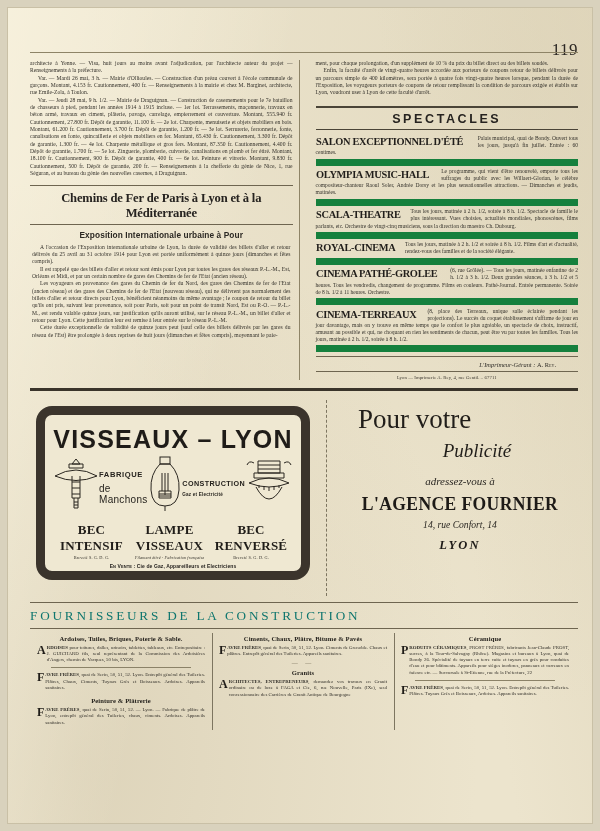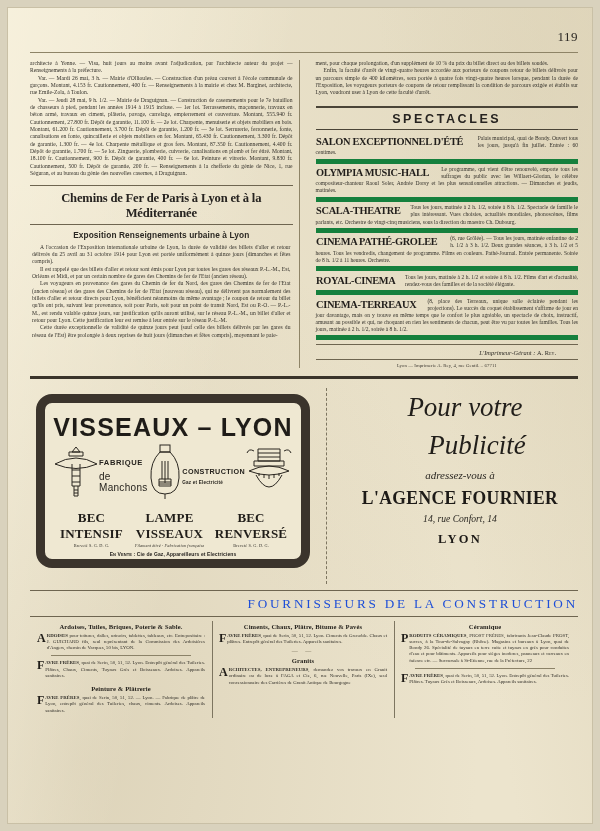--- a/index.html
+++ b/index.html
@@ -27,21 +27,21 @@
   .content{position:absolute;left:22px;top:18px;width:548px;}
 
   
   .runhead{position:relative;height:34px;}
   .runhead .ttl{
     position:absolute;left:0;right:0;top:2px;text-align:center;
     font-size:13.5px;letter-spacing:2.4px;color:#2b2723;
     font-family:"Liberation Serif",serif;
   }
   .runhead .pg{
-    position:absolute;right:0;top:3px;font-size:13px;color:#2b2723;letter-spacing:.5px;
+    position:absolute;right:0;top:14px;font-size:17px;color:#2b2723;letter-spacing:.5px;
   }
   .runhead .rule{position:absolute;left:0;right:0;top:26px;height:1px;background:#8e8467;}
 
   
   .cols{position:relative;display:flex;gap:0;}
   .col{width:265px;}
   .col.left{padding-right:9px;}
   .col.right{padding-left:14px;}
   .vrule{position:absolute;left:269px;top:0;bottom:0;width:1px;background:#8e8467;}
 
@@ -77,21 +77,21 @@
 
   
   .spect{margin-top:9px;}
   .spect .rule-t{height:2px;background:#4a4437;}
   .spect h2{
     margin:4px 0 3px 0;text-align:center;font-weight:bold;
     font-family:"Liberation Sans",sans-serif;
     font-size:12.5px;letter-spacing:2.6px;color:#262320;
   }
   .spect .rule-b{height:1px;background:#4a4437;margin-bottom:3px;}
-  .venue{border-bottom:5px solid #15803d;padding:2.4px 0 2.4px 0;}
+  .venue{border-bottom:7px solid #15803d;padding:2.4px 0 2.4px 0;}
   .venue:last-of-type{border-bottom:none;}
   .vname{
     font-family:"Liberation Serif",serif;font-weight:bold;
     font-size:11.2px;line-height:12px;color:#211e1b;letter-spacing:-.35px;
     float:left;margin-right:4px;transform:scaleX(.93);transform-origin:left center;
     display:inline-block;
   }
   .vtext{
     font-size:5.5px;line-height:7.1px;color:#33302a;text-align:justify;
   }
@@ -139,33 +139,33 @@
   .vb .s{font-size:4.3px;color:#33302a;margin-top:1px;letter-spacing:.1px;}
   .vb .s.it{font-style:italic;}
   .viss-foot{
     text-align:center;font-size:5px;font-weight:bold;color:#262320;margin-top:3px;
     font-family:"Liberation Sans",sans-serif;letter-spacing:.1px;
   }
   .viss-foot .sc{font-variant:small-caps;}
 
   
   .pub{padding:4px 6px 0 10px;text-align:center;}
-  .pub .l1{font-family:"Liberation Serif",serif;font-style:italic;font-size:27px;color:#211e1a;text-align:center;padding-left:10px;line-height:30px;}
-  .pub .l2{font-family:"Liberation Serif",serif;font-style:italic;font-size:27px;color:#211e1a;text-align:center;line-height:30px;margin-top:8px;padding-left:34px;}
+  .pub .l1{font-family:"Liberation Serif",serif;font-size:27px;color:#211e1a;text-align:left;padding-left:10px;line-height:30px;}
+  .pub .l2{font-family:"Liberation Serif",serif;font-style:italic;font-size:19px;color:#211e1a;text-align:center;line-height:30px;margin-top:2px;padding-left:34px;}
   .pub .l3{font-family:"Liberation Serif",serif;font-style:italic;font-size:11px;color:#2a2722;margin-top:9px;}
   .pub .l4{font-family:"Liberation Serif",serif;font-weight:bold;font-size:18.5px;color:#1d1a17;margin-top:7px;letter-spacing:.4px;transform:scaleX(.95);}
   .pub .l5{font-family:"Liberation Serif",serif;font-style:italic;font-size:9.6px;color:#2a2722;margin-top:4px;}
-  .pub .l6{font-family:"Liberation Serif",serif;font-weight:bold;font-size:12.5px;color:#1d1a17;margin-top:8px;letter-spacing:2.2px;}
+  .pub .l6{font-family:"Liberation Serif",serif;font-weight:bold;font-size:12.5px;color:#1d1a17;margin-top:8px;letter-spacing:2.2px;font-style:italic;}
 
   
   .fourn{margin-top:6px;}
   .fourn .rule-t{height:1px;background:#6e6550;}
   .fourn h2{
-    margin:5px 0 4px 0;text-align:right;font-family:"Liberation Serif",serif;
-    font-weight:normal;font-size:13.2px;letter-spacing:2.8px;color:#1d4ed8;
+    margin:5px 0 4px 0;text-align:left;font-family:"Liberation Serif",serif;
+    font-weight:normal;font-size:13.2px;letter-spacing:2.8px;color:#0f766e;
   }
   .fourn .rule-b{height:1px;background:#6e6550;margin-bottom:4px;}
   .fcols{display:flex;position:relative;}
   .fcol{width:182px;padding:0 7px;box-sizing:border-box;position:relative;}
   .fsep{position:absolute;top:0;bottom:0;width:1px;background:#7d7560;}
   .fh{
     text-align:center;font-family:"Liberation Serif",serif;font-weight:bold;
     font-size:6.6px;color:#26231e;margin:2px 0 3px 0;letter-spacing:.1px;
   }
   .entry{display:flex;margin-bottom:4px;}
@@ -195,21 +195,21 @@
 
       <div class="col left">
         <p class="tx ni">architecte à Yenne. — Visa, huit jours au moins avant l'adjudication, par l'architecte auteur du projet — Renseignements à la préfecture.</p>
         <p class="tx">Var. — Mardi 26 mai, 3 h. — Mairie d'Ollioules. — Construction d'un préau couvert à l'école communale de garçons. Montant, 4.153 fr. Cautionnement, 400 fr. — Renseignements à la mairie et chez M. Barginet, architecte, rue Emile-Zola, à Toulon.</p>
         <p class="tx">Var. — Jeudi 28 mai, 9 h. 1/2. — Mairie de Draguignan. — Construction de casernements pour le 7e bataillon de chasseurs à pied, pendant les années 1914 à 1915 incluse. — 1er lot. Terrassements, maçonnerie, travaux en béton armé, travaux en ciment, plâterie, pavage, carrelage, empierrement et couverture. Montant, 555.940 fr. Cautionnement, 27.800 fr. Dépôt de garantie, 11.100 fr. — 2e lot. Charpente, menuiserie et objets mobiliers en bois. Montant, 61.200 fr. Cautionnement, 3.700 fr. Dépôt de garantie, 1.200 fr. — 3e lot. Serrurerie, ferronnerie, fonte, canalisations en fonte, quincaillerie et objets mobiliers en fer. Montant, 65.430 fr. Cautionnement, 3.300 fr. Dépôt de garantie, 1.300 fr. — 4e lot. Charpente métallique et gros fers. Montant, 87.350 fr. Cautionnement, 4.400 fr. Dépôt de garantie, 1.700 fr. — 5e lot. Zinguerie, plomberie, cuivrerie, canalisations en plomb et fer étiré. Montant, 18.100 fr. Cautionnement, 900 fr. Dépôt de garantie, 400 fr. — 6e lot. Peinture et vitrerie. Montant, 9.830 fr. Cautionnement, 500 fr. Dépôt de garantie, 200 fr. — Renseignements à la chefferie du génie de Nice, 1, rue Séguran, et au bureau du génie des nouvelles casernes, à Draguignan.</p>
 
         <div class="plm">
           <div class="hr"></div>
           <h2>Chemins de Fer de Paris à Lyon et à la Méditerranée</h2>
           <div class="hr2"></div>
-          <h3>Exposition Renseignements urbaine à Lyon</h3>
+          <h3>Exposition Internationale urbaine à Pour</h3>
           <div class="body">
             <p class="tx">A l'occasion de l'Exposition internationale urbaine de Lyon, la durée de validité des billets d'aller et retour délivrés du 25 avril au 31 octobre 1914 pour Lyon est portée uniformément à quinze jours (dimanches et fêtes compris).</p>
             <p class="tx">Il est rappelé que des billets d'aller et retour sont émis pour Lyon par toutes les gares des réseaux P.-L.-M., Est, Orléans et Midi, et par un certain nombre de gares des Chemins de fer de l'Etat (ancien réseau).</p>
             <p class="tx">Les voyageurs en provenance des gares du Chemin de fer du Nord, des gares des Chemins de fer de l'Etat (ancien réseau) et des gares des Chemins de fer de l'Etat (nouveau réseau), qui ne délivrent pas normalement des billets d'aller et retour directs pour Lyon, bénéficient néanmoins du même avantage ; le coupon de retour du billet qu'ils ont pris, suivant leur provenance, soit pour Paris, soit pour un point de transit Nord, Est ou P.-O. — P.-L.-M., est rendu valable quinze jours, sur justification qu'ils auront utilisé, sur le réseau P.-L.-M., un billet d'aller et retour pour Lyon. Cette justification leur est remise à leur entrée sur le réseau P.-L.-M.</p>
             <p class="tx">Cette durée exceptionnelle de validité de quinze jours peut (sauf celle des billets délivrés par les gares du réseau de l'Est) être prolongée à deux reprises de huit jours (dimanches et fêtes compris), moyennant le paie-</p>
           </div>
         </div>
       </div>
 
       <div class="col right">
@@ -230,27 +230,27 @@
             <span class="vname">OLYMPIA MUSIC-HALL</span>
             <div class="vtext">Le programme, qui vient d'être renouvelé, emporte tous les suffrages du public avec les Willaert-Glorian, le célèbre compositeur-chanteur Raoul Soler, Andrée Dorsy et les plus sensationnelles attractions. — Dimanches et jeudis, matinées.</div>
             <div class="clr"></div>
           </div>
           <div class="venue">
             <span class="vname">SCALA-THEATRE</span>
             <div class="vtext">Tous les jours, matinée à 2 h. 1/2, soirée à 8 h. 1/2. Spectacle de famille le plus intéressant. Vues choisies, actualités mondiales, phonoscènes, films parlants, etc. Orchestre de vingt-cinq musiciens, sous la direction du maestro Ch. Dubourg.</div>
             <div class="clr"></div>
           </div>
           <div class="venue">
+            <span class="vname">ROYAL-CINEMA</span>
+            <div class="vtext">Tous les jours, matinée à 2 h. 1/2 et soirée à 8 h. 1/2. Films d'art et d'actualité, rendez-vous des familles et de la société élégante.</div>
+            <div class="clr"></div>
+          </div>
+          <div class="venue">
             <span class="vname">CINEMA PATHÉ-GROLEE</span>
             <div class="vtext">(6, rue Grôlée). — Tous les jours, matinée enfantine de 2 h. 1/2 à 3 h. 1/2. Deux grandes séances, à 3 h. 1/2 et 5 heures. Tous les vendredis, changement de programme. Films en couleurs. Pathé-Journal. Entrée permanente. Soirée de 8 h. 1/2 à 11 heures. Orchestre.</div>
-            <div class="clr"></div>
-          </div>
-          <div class="venue">
-            <span class="vname">ROYAL-CINEMA</span>
-            <div class="vtext">Tous les jours, matinée à 2 h. 1/2 et soirée à 8 h. 1/2. Films d'art et d'actualité, rendez-vous des familles et de la société élégante.</div>
             <div class="clr"></div>
           </div>
           <div class="venue">
             <span class="vname">CINEMA-TERREAUX</span>
             <div class="vtext">(8, place des Terreaux, unique salle éclairée pendant les projections). Le succès du coquet établissement s'affirme de jour en jour davantage, mais on y trouve en même temps que le confort le plus agréable, un spectacle de choix, instructif, amusant au possible et qui, ne choquant en rien les sentiments de chacun, peut être vu par toutes les familles. Tous les jours, matinée à 2 h. 1/2, soirée à 8 h. 1/2.</div>
             <div class="clr"></div>
           </div>
 
           <div class="signoff">
             <span>L'Imprimeur-Gérant :</span>

